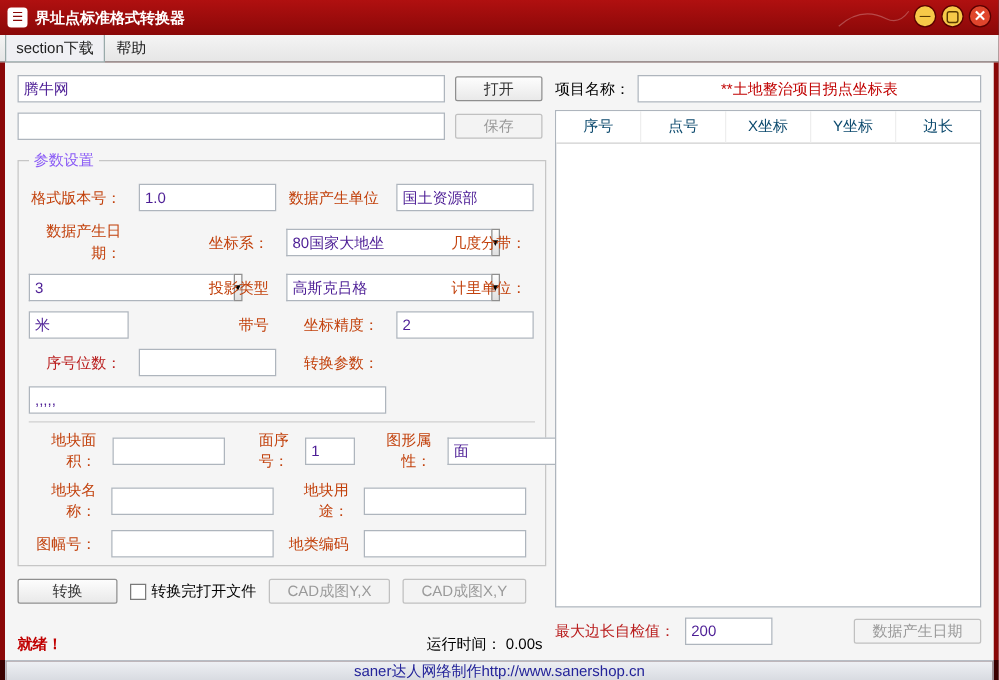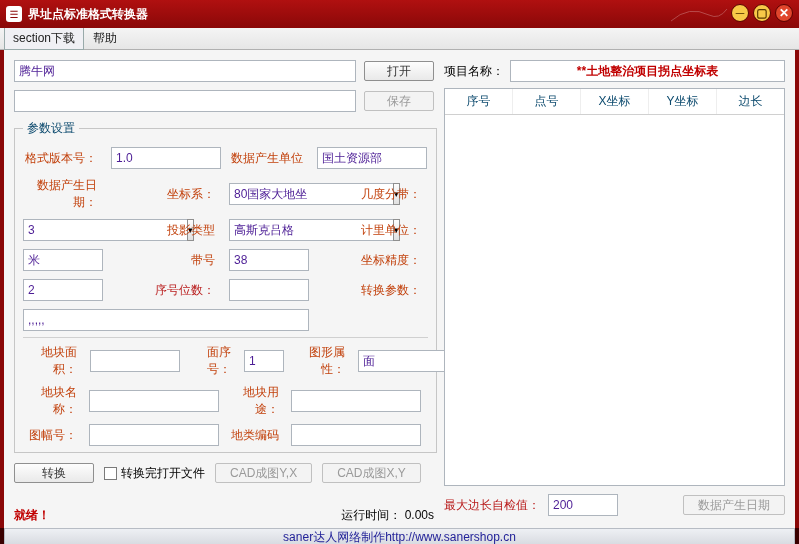--- a/index.html
+++ b/index.html
@@ -17,33 +17,33 @@
 .menuitem:first-child { border: 1px solid #9aa; background: #f0f0f4; }
 .client { background: #f5f5f5; height: 478px; padding: 10px 10px 4px 10px; display: flex; gap: 10px; border-left: 4px solid #8a0808; border-right: 4px solid #8a0808; }
 .left { width: 420px; display: flex; flex-direction: column; }
 .right { flex: 1; display: flex; flex-direction: column; }
 .row { display: flex; align-items: center; margin-bottom: 8px; }
 .lbl { text-align: right; padding-right: 6px; color: #c2410c; }
 input[type=text], .txt { background: #fff; border: 1px solid #aeb5bd; height: 22px; padding: 0 4px; color: #4c1d95; }
 .btn { background: linear-gradient(#fdfdfd,#e9e9e9); border: 1px solid #8f8f8f; height: 20px; padding: 0 14px; cursor: pointer; border-radius: 2px; display: inline-flex; align-items: center; justify-content: center; color: #333; }
 .btn.disabled { color: #9a9a9a; border-color: #c0c0c0; background: #f3f3f3; cursor: default; }
 fieldset { border: 1px solid #c6c6c6; padding: 10px 8px 6px 8px; margin-bottom: 10px; }
-legend { color: #0c4a6e; padding: 0 4px; }
+legend { color: #8b5cf6; padding: 0 4px; }
 .grid2 { display: grid; grid-template-columns: 80px 110px 80px 110px; gap: 8px 8px; align-items: center; }
 .grid2 .lbl { text-align: right; }
 .sel { display: flex; }
 .sel input { flex: 1; border-right: none; }
 .sel .dd { width: 18px; height: 22px; border: 1px solid #8f8f8f; background: linear-gradient(#fdfdfd,#e0e0e0); display: flex; align-items: center; justify-content: center; cursor: pointer; font-size: 9px; }
 .redlbl { color: #b91c1c; }
 .sep { border-top: 1px solid #d0d0d0; margin: 6px 0; }
 .checkbox { width: 13px; height: 13px; border: 1px solid #7a7a7a; background: #fff; display: inline-block; margin-right: 4px; vertical-align: middle; }
 .bottombar { display: flex; align-items: center; justify-content: space-between; margin-top: auto; padding-top: 6px; }
 .status { color: #c00000; font-weight: bold; }
 .projrow { display: flex; align-items: center; gap: 6px; margin-bottom: 6px; }
-.projtitle { color: #c00000; font-weight: bold; flex: 1; border: 1px solid #aeb5bd; background: #fff; height: 22px; display: flex; align-items: center; justify-content: center; }
+.projtitle { color: #c00000; font-weight: normal; flex: 1; border: 1px solid #aeb5bd; background: #fff; height: 22px; display: flex; align-items: center; justify-content: center; }
 .table { flex: 1; border: 1px solid #aeb5bd; background: #fff; display: flex; flex-direction: column; }
 .thead { display: flex; border-bottom: 1px solid #d0d0d0; background: #fff; }
 .th { flex: 1; text-align: center; padding: 4px 0; color: #0c4a6e; border-right: 1px solid #eee; }
 .th:last-child { border-right: none; }
 .footer { background: linear-gradient(#eef0f4,#d7dae0); border: 1px solid #b7bcc4; height: 18px; display: flex; align-items: center; justify-content: center; color: #232399; margin: 0 4px 4px 4px; }
 .footer a { color: #232399; text-decoration: none; }
 .deco { position:absolute; right:70px; top:3px; width:60px; height:20px; opacity:.25; pointer-events:none; }
 .deco svg { width:100%; height:100%; }
 </style>
 </head>
@@ -102,21 +102,20 @@
           </div>
         <span class="lbl">投影类型</span>
         <div class="sel">
             <input type="text" value="高斯克吕格" style="">
             <div class="dd">▾</div>
           </div>
 
         <span class="lbl">计里单位：</span>
         <input type="text" value="米" style="">
         <span class="lbl">带号</span>
-        <input type="text" value="38" style="">
 
         <span class="lbl">坐标精度：</span>
         <input type="text" value="2" style="">
         <span class="lbl redlbl">序号位数：</span>
         <input type="text" value="" style="">
 
         <span class="lbl">转换参数：</span>
         <input type="text" style="grid-column: span 3;" value=",,,,,">
       </div>
       <div class="sep"></div>

